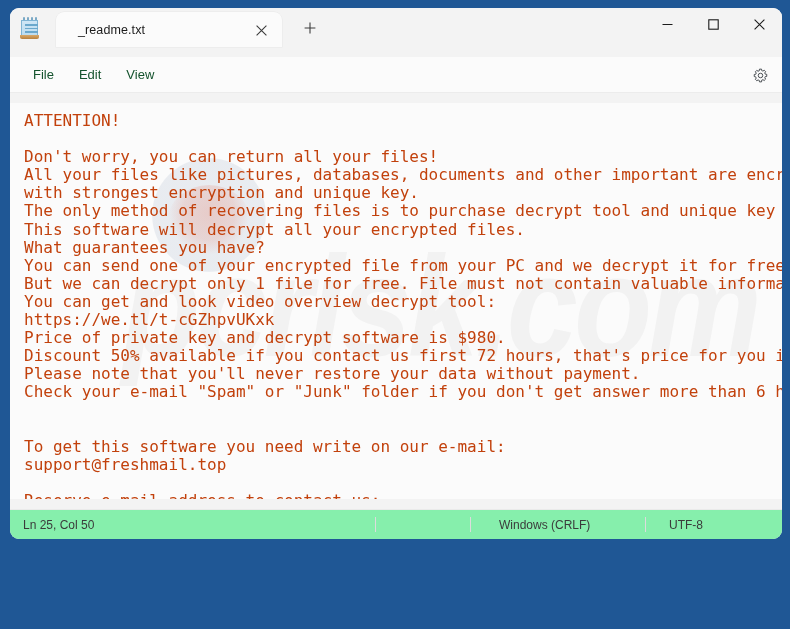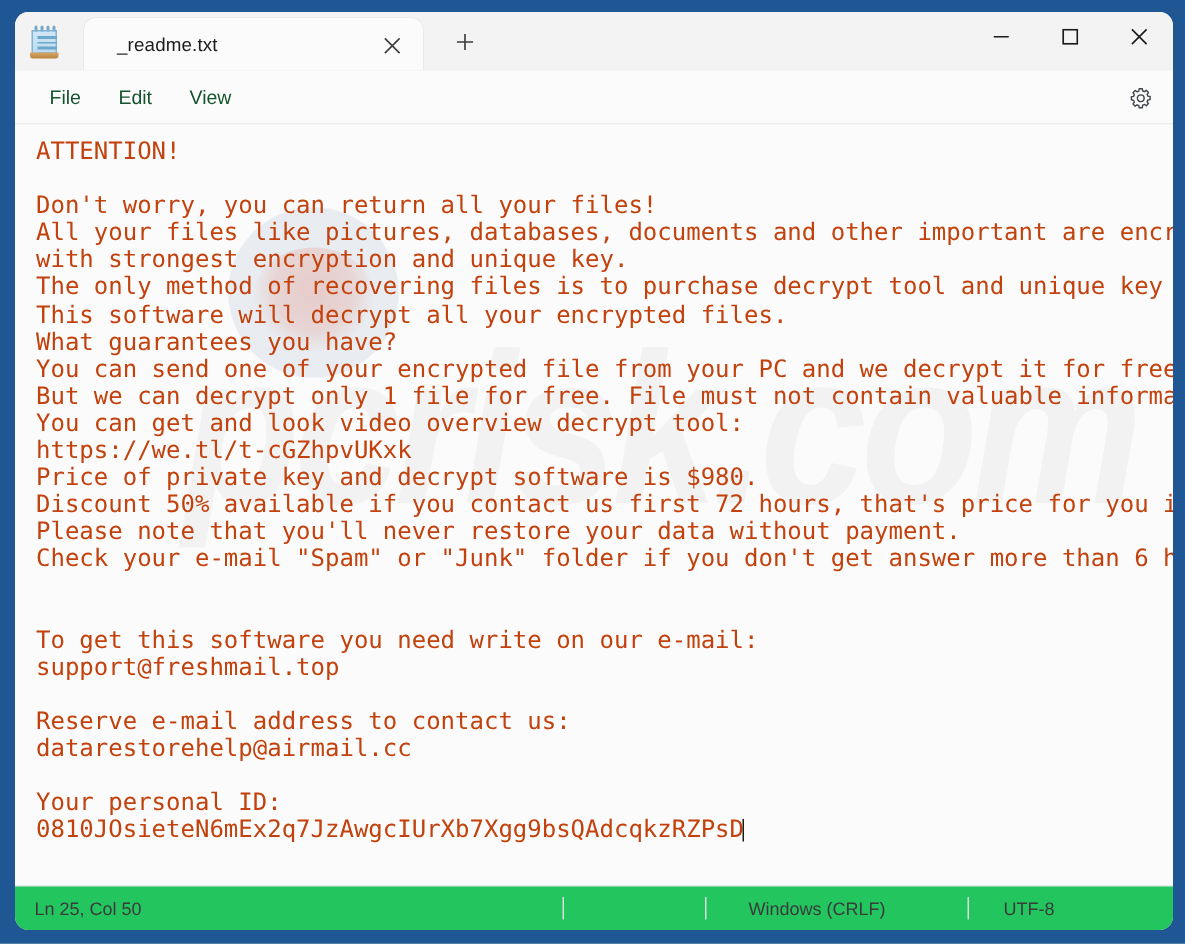--- a/index.html
+++ b/index.html
@@ -23,27 +23,28 @@
     height: 629px;
     background: #1f5795;
   }
 
   
   #window {
     position: absolute;
     left: 10px;
     top: 8px;
     width: 772px;
-    height: 612px;
+    height: 531px;
     background: #f3f3f3;
     border-radius: 9px 9px 9px 9px;
     overflow: hidden;
     box-sizing: border-box;
     display: flex;
     flex-direction: column;
+    gap: 10px;
   }
 
   
   #titlebar {
     position: relative;
     height: 39px;
     background: #f3f3f3;
     flex: 0 0 39px;
     display: flex;
     align-items: flex-end;
@@ -268,21 +269,21 @@
     background: #1b1b1b;
     vertical-align: -3px;
     margin-left: -1px;
   }
 
   
   #statusbar {
     position: relative;
     flex: 0 0 29px;
     height: 29px;
-    background: #22c55e;
+    background: #86efac;
     border-top: 1px solid #eaeaea;
     display: flex;
     align-items: center;
     font-size: 12px;
     color: #3b3b3b;
   }
   .sb-cell {
     position: absolute;
     top: 0;
     height: 29px;

